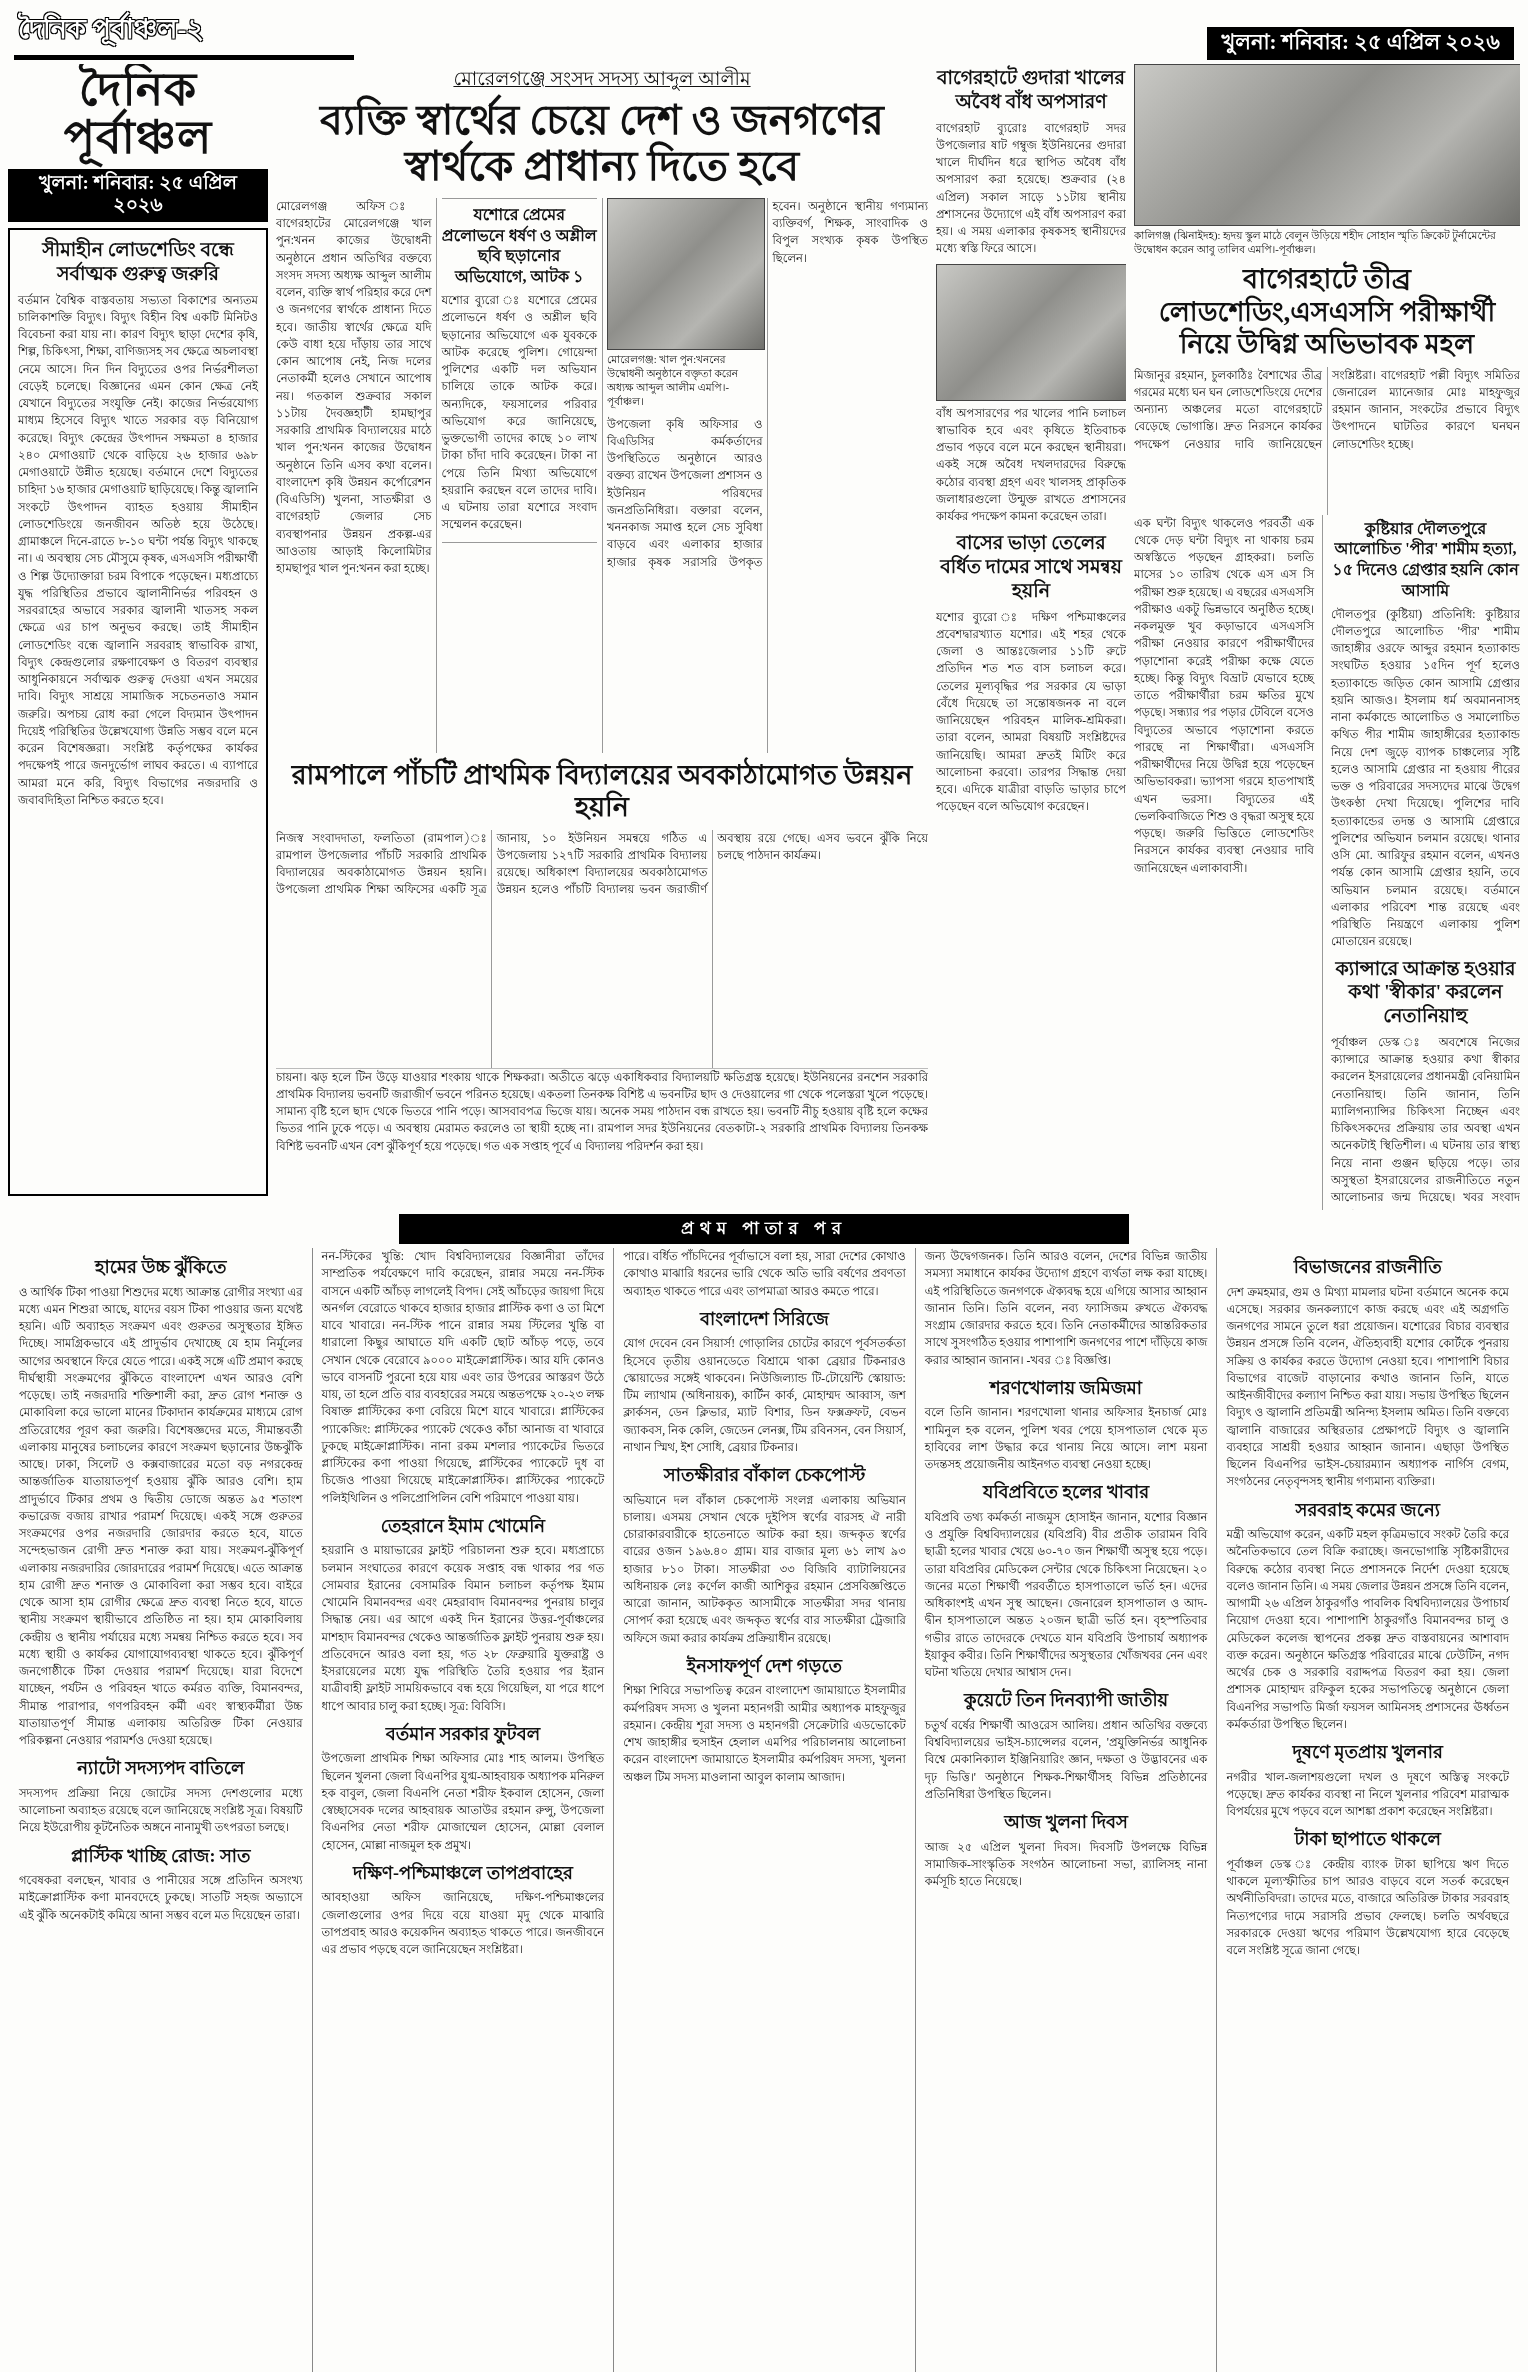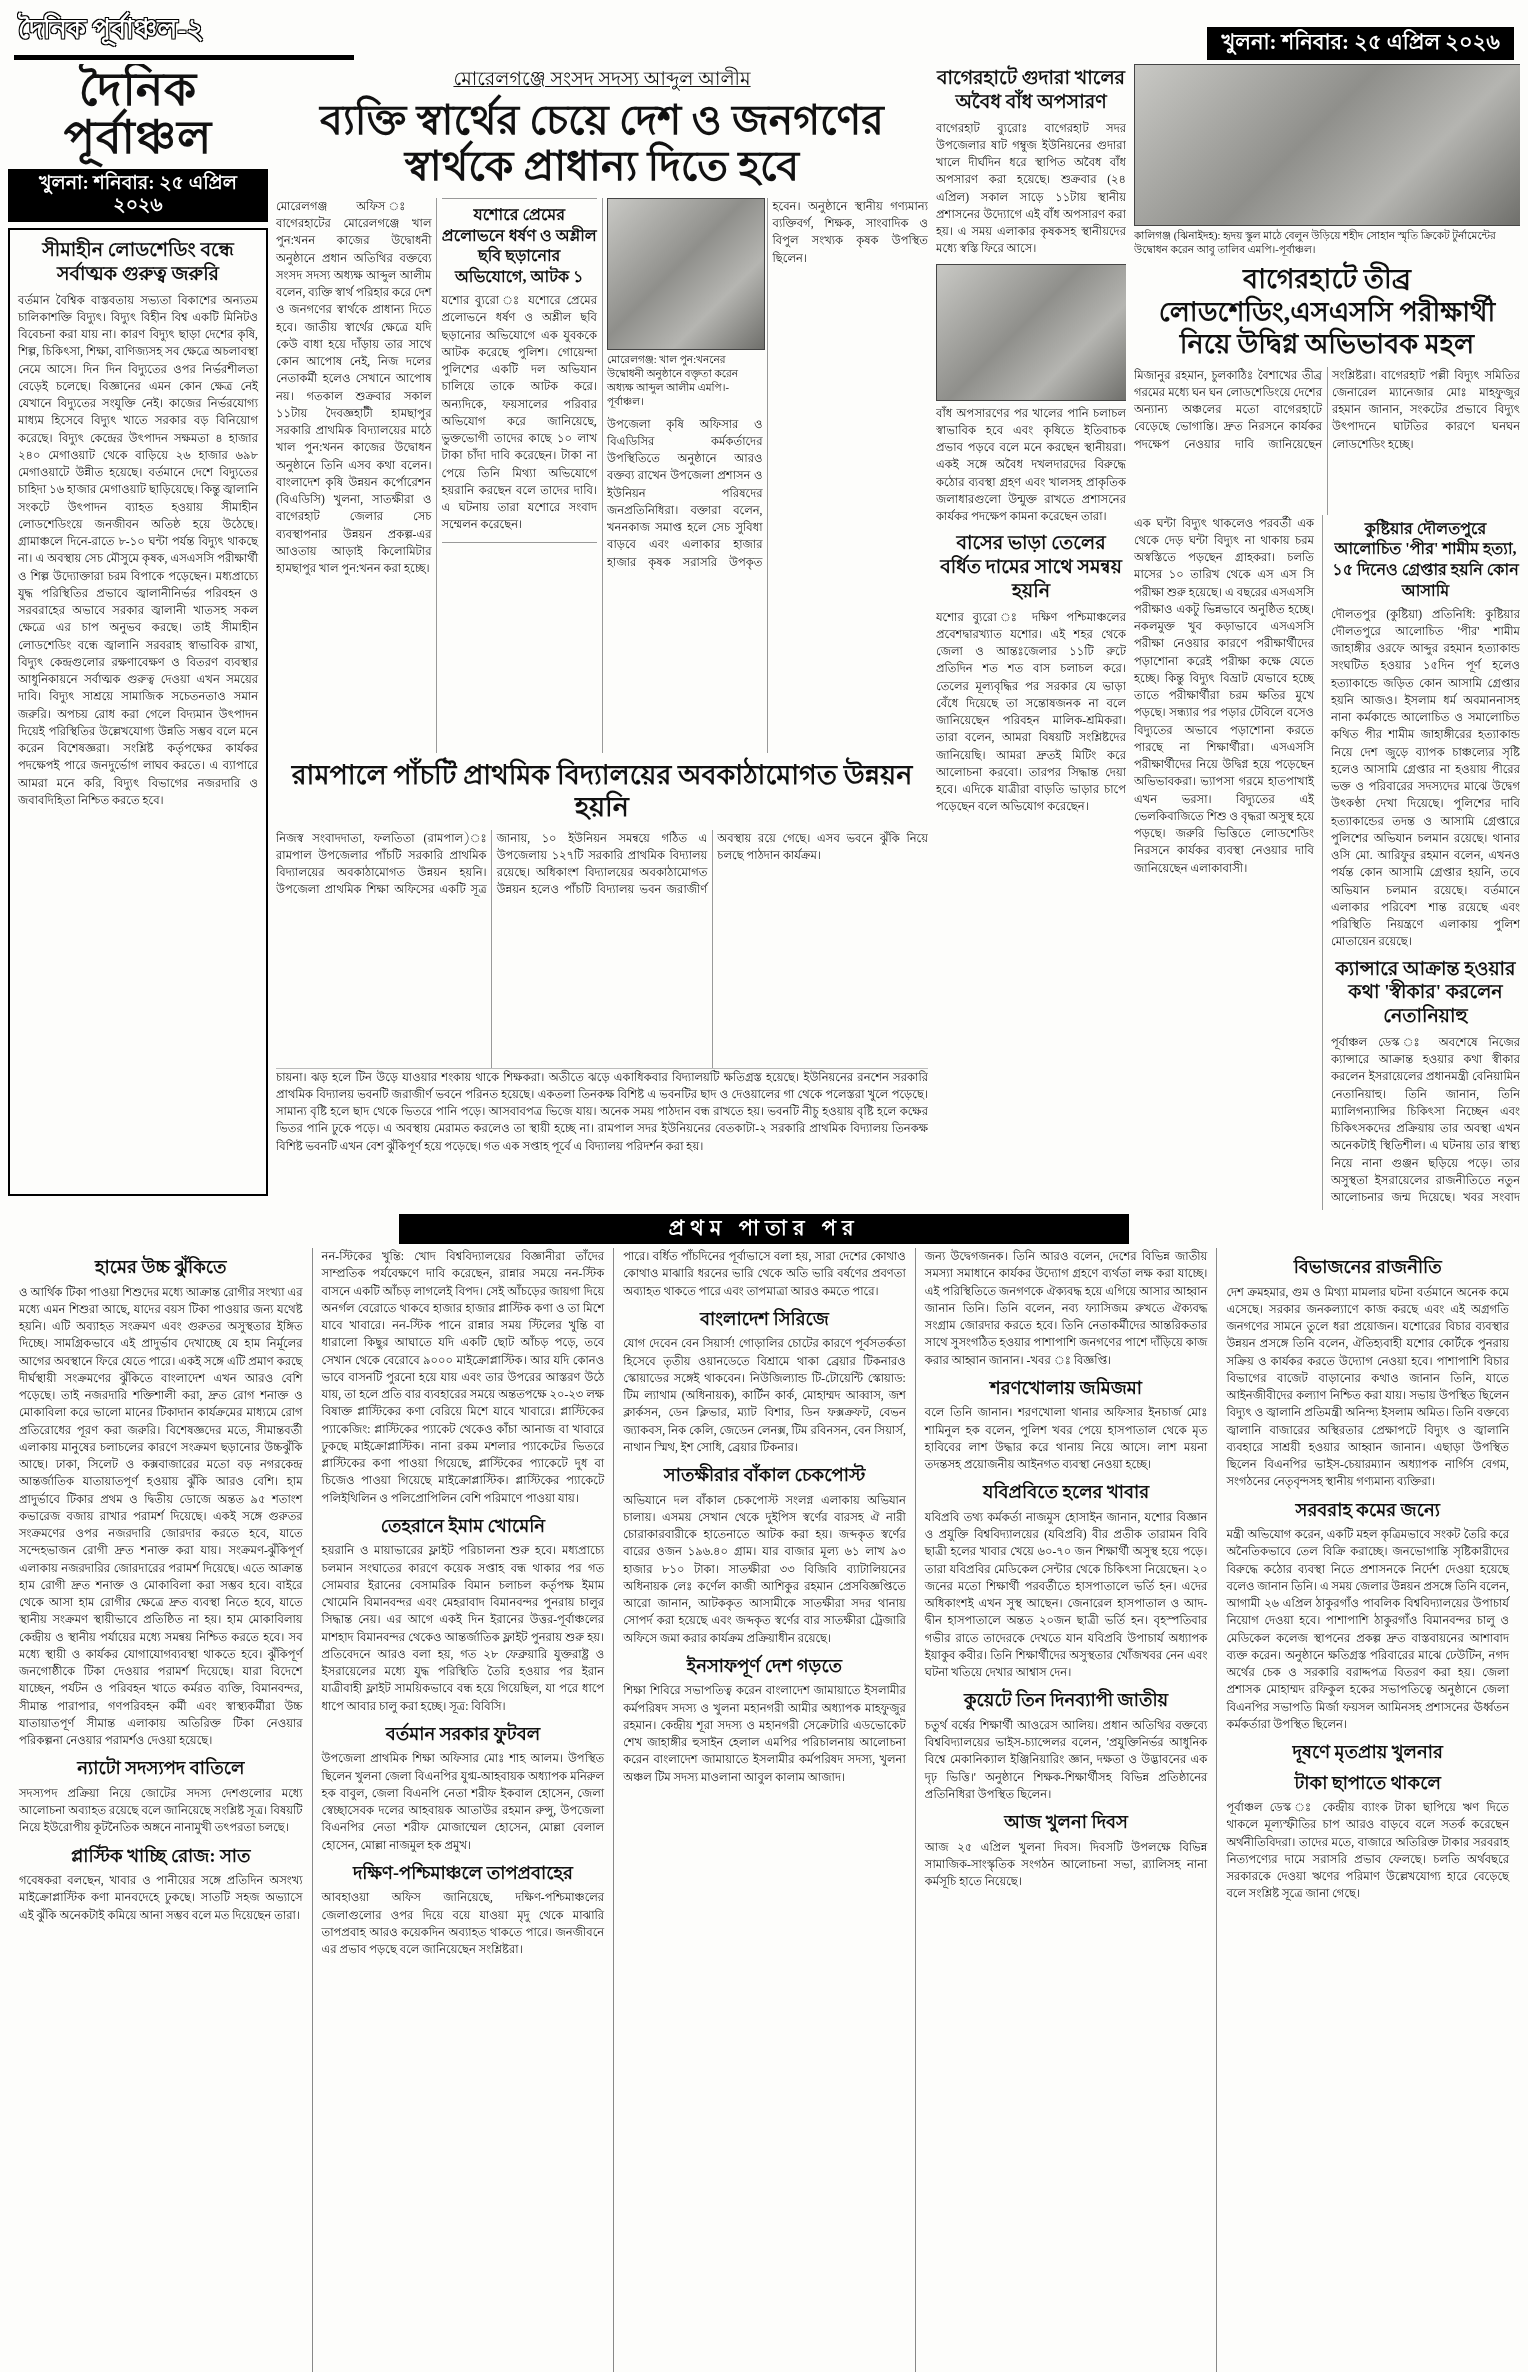--- a/index.html
+++ b/index.html
@@ -33,21 +33,21 @@
   .photo{background:linear-gradient(135deg,#c9c9c5 0%,#8f8f8b 45%,#b5b5b1 70%,#6f6f6b 100%);
          border:1px solid #444;width:100%;}
   .ph-lead{height:150px;break-inside:avoid;margin:2px 0;}
   .ph-c{height:135px;margin:4px 0;}
   .ph-top{height:160px;}
   .caption{font-size:10.5px;line-height:1.35;text-align:left;margin:3px 0 6px 0;}
   .dgrid{display:grid;grid-template-columns:1fr 1fr;column-gap:8px;height:742px;overflow:hidden;}
   .dgrid > div:first-child{border-right:1px solid #999;padding-right:8px;}
   
   .contbar{width:730px;height:30px;background:#000;color:#fff;margin:4px auto;display:flex;
-           align-items:center;justify-content:center;font-size:21px;font-weight:bold;letter-spacing:6px;}
+           align-items:center;justify-content:center;font-size:17px;font-weight:bold;letter-spacing:6px;}
   
   .bottom-section{margin:2px 10px;height:1124px;display:grid;grid-template-columns:repeat(5,1fr);
                   column-gap:0;overflow:hidden;}
   .bcol{padding:0 9px;overflow:hidden;}
   .bcol + .bcol{border-left:1px solid #888;}
   .bh{font-size:18px;font-weight:bold;text-align:center;line-height:1.25;margin:8px 0 5px 0;}
 </style>
 </head>
 <body>
 
@@ -167,18 +167,19 @@
       <h3 class="bh">আজ খুলনা দিবস</h3>
       <p class="bt">আজ ২৫ এপ্রিল খুলনা দিবস। দিবসটি উপলক্ষে বিভিন্ন সামাজিক-সাংস্কৃতিক সংগঠন আলোচনা সভা, র‌্যালিসহ নানা কর্মসূচি হাতে নিয়েছে।</p>
     </div>
 
     <div class="bcol">
       <h3 class="bh">বিভাজনের রাজনীতি</h3>
       <p class="bt">দেশ ক্রমহমার, গুম ও মিথ্যা মামলার ঘটনা বর্তমানে অনেক কমে এসেছে। সরকার জনকল্যাণে কাজ করছে এবং এই অগ্রগতি জনগণের সামনে তুলে ধরা প্রয়োজন। যশোরের বিচার ব্যবস্থার উন্নয়ন প্রসঙ্গে তিনি বলেন, ঐতিহ্যবাহী যশোর কোর্টকে পুনরায় সক্রিয় ও কার্যকর করতে উদ্যোগ নেওয়া হবে। পাশাপাশি বিচার বিভাগের বাজেট বাড়ানোর কথাও জানান তিনি, যাতে আইনজীবীদের কল্যাণ নিশ্চিত করা যায়। সভায় উপস্থিত ছিলেন বিদ্যুৎ ও জ্বালানি প্রতিমন্ত্রী অনিন্দ্য ইসলাম অমিত। তিনি বক্তব্যে জ্বালানি বাজারের অস্থিরতার প্রেক্ষাপটে বিদ্যুৎ ও জ্বালানি ব্যবহারে সাশ্রয়ী হওয়ার আহ্বান জানান। এছাড়া উপস্থিত ছিলেন বিএনপির ভাইস-চেয়ারম্যান অধ্যাপক নার্গিস বেগম, সংগঠনের নেতৃবৃন্দসহ স্থানীয় গণ্যমান্য ব্যক্তিরা।</p>
       <h3 class="bh">সরবরাহ কমের জন্যে</h3>
       <p class="bt">মন্ত্রী অভিযোগ করেন, একটি মহল কৃত্রিমভাবে সংকট তৈরি করে অনৈতিকভাবে তেল বিক্রি করাচ্ছে। জনভোগান্তি সৃষ্টিকারীদের বিরুদ্ধে কঠোর ব্যবস্থা নিতে প্রশাসনকে নির্দেশ দেওয়া হয়েছে বলেও জানান তিনি। এ সময় জেলার উন্নয়ন প্রসঙ্গে তিনি বলেন, আগামী ২৬ এপ্রিল ঠাকুরগাঁও পাবলিক বিশ্ববিদ্যালয়ের উপাচার্য নিয়োগ দেওয়া হবে। পাশাপাশি ঠাকুরগাঁও বিমানবন্দর চালু ও মেডিকেল কলেজ স্থাপনের প্রকল্প দ্রুত বাস্তবায়নের আশাবাদ ব্যক্ত করেন। অনুষ্ঠানে ক্ষতিগ্রস্ত পরিবারের মাঝে ঢেউটিন, নগদ অর্থের চেক ও সরকারি বরাদ্দপত্র বিতরণ করা হয়। জেলা প্রশাসক মোহাম্মদ রফিকুল হকের সভাপতিত্বে অনুষ্ঠানে জেলা বিএনপির সভাপতি মির্জা ফয়সল আমিনসহ প্রশাসনের ঊর্ধ্বতন কর্মকর্তারা উপস্থিত ছিলেন।</p>
       <h3 class="bh">দূষণে মৃতপ্রায় খুলনার</h3>
+      <p class="bt">নগরীর খাল-জলাশয়গুলো দখল ও দূষণে অস্তিত্ব সংকটে পড়েছে। দ্রুত কার্যকর ব্যবস্থা না নিলে খুলনার পরিবেশ মারাত্মক বিপর্যয়ের মুখে পড়বে বলে আশঙ্কা প্রকাশ করেছেন সংশ্লিষ্টরা।</p>
       <h3 class="bh">টাকা ছাপাতে থাকলে</h3>
       <p class="bt">পূর্বাঞ্চল ডেস্ক ঃ কেন্দ্রীয় ব্যাংক টাকা ছাপিয়ে ঋণ দিতে থাকলে মূল্যস্ফীতির চাপ আরও বাড়বে বলে সতর্ক করেছেন অর্থনীতিবিদরা। তাদের মতে, বাজারে অতিরিক্ত টাকার সরবরাহ নিত্যপণ্যের দামে সরাসরি প্রভাব ফেলছে। চলতি অর্থবছরে সরকারকে দেওয়া ঋণের পরিমাণ উল্লেখযোগ্য হারে বেড়েছে বলে সংশ্লিষ্ট সূত্রে জানা গেছে।</p>
     </div>
 
   </div>
 </div>
 
 </body></html>

